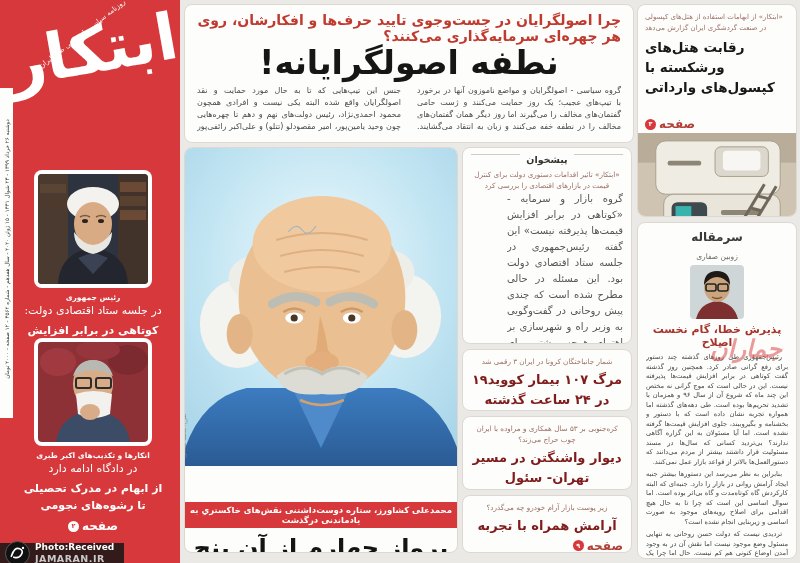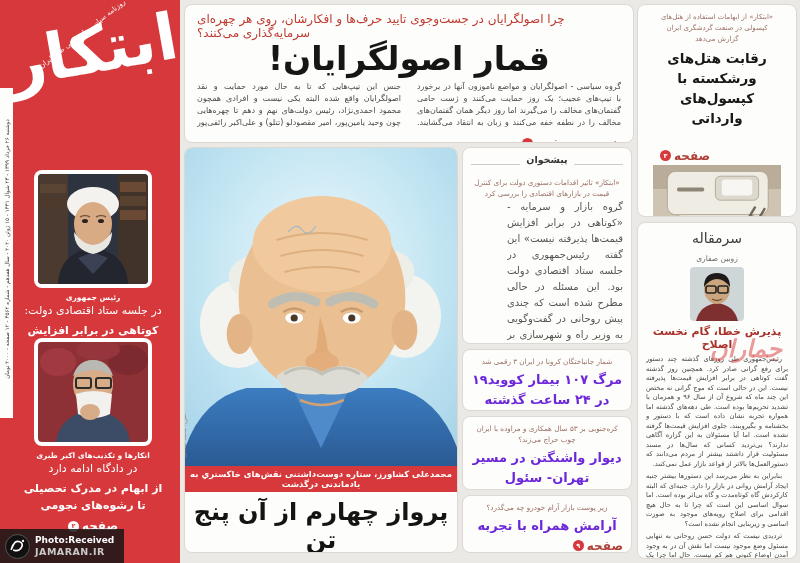--- a/index.html
+++ b/index.html
@@ -29,71 +29,71 @@
   .logo-tag{ position:absolute; top:30px; left:16px; color:#fff; font-size:7px; transform:rotate(-38deg);
              direction:rtl; white-space:nowrap; opacity:.95; }
   .red-story{ position:absolute; left:18px; width:150px; direction:rtl; text-align:center; }
   .red-story .ph{ width:118px; margin:0 auto; border-radius:8px; overflow:hidden; background:#fff; padding:4px; }
   .red-story .ph svg{ display:block; width:100%; border-radius:4px; }
   .red-story .cap1{ color:#fff; font-size:7.5px; font-weight:bold; margin-top:5px; }
   .red-story .cap2{ color:#fff; font-size:11px; margin-top:2px; }
   .red-story h3{ color:#fff; font-size:11px; font-weight:bold; line-height:1.5; margin-top:6px; }
   .red-story .badge{ margin-top:5px; }
 
-  .photo-credit-bar{ position:absolute; left:0; bottom:0; width:124px; height:34px; background:rgba(22,22,22,.85);
+  .photo-credit-bar{ position:absolute; left:0; bottom:0; width:124px; height:20px; background:rgba(22,22,22,.85);
                      display:flex; align-items:center; gap:5px; padding:8px 5px; direction:ltr; z-index:5; }
   .jl{ width:25px; height:25px; border-radius:50%; background:#111; border:1.5px solid #555; flex:0 0 auto;
        display:flex; align-items:center; justify-content:center; }
   .photo-credit-bar .t1{ font-size:9px; font-weight:bold; color:#fff; line-height:1.25; }
   .photo-credit-bar .t2{ font-size:9.5px; font-weight:bold; color:#c9c9c9; letter-spacing:.5px; }
 
   
   .lead{ position:absolute; left:184px; top:4px; width:450px; height:139px; padding:7px 12px 5px; direction:rtl; }
-  .lead .kicker{ text-align:left; color:#c03a30; font-size:12px; font-weight:normal; }
+  .lead .kicker{ text-align:right; color:#c03a30; font-size:14px; font-weight:bold; }
   .lead h1{ text-align:center; color:#161614; font-size:33px; font-weight:bold; margin:2px 0 4px; line-height:1.05; }
   .lead .body{ font-size:8px; color:#4a4a48; text-align:justify; line-height:1.5;
                column-count:2; column-gap:16px; height:52px; overflow:hidden; }
   .lead .badge{ margin-top:3px; }
 
   
   .photo-card{ position:absolute; left:184px; top:147px; width:274px; height:406px; direction:rtl; }
   .photo-card .art{ position:relative; width:100%; height:318px; }
   .photo-card .art svg{ display:block; width:100%; height:100%; }
   .art-credit{ position:absolute; left:2px; bottom:8px; transform:rotate(-90deg); transform-origin:left bottom;
                font-size:5.5px; color:#8a8a86; white-space:nowrap; direction:rtl; }
   .photo-card .strip{ background:#d6383b; color:#fff; font-size:8.5px; font-weight:bold;
-                      text-align:center; padding:3px 4px; }
+                      text-align:center; padding:3px 4px;margin-top:36px; }
   .photo-card h2{ text-align:center; font-size:24px; color:#141412; font-weight:bold; margin-top:6px; }
 
   
   .mid-col{ position:absolute; left:462px; top:147px; width:170px; height:406px;
             display:flex; flex-direction:column; gap:5px; direction:rtl; }
   .mid-card{ padding:6px 8px; text-align:center; }
-  .mid-head{ display:flex; align-items:flex-end; gap:6px; margin-bottom:12px; }
+  .mid-head{ display:flex; align-items:flex-start; gap:6px; margin-bottom:4px; }
   .mid-head .rule{ flex:1; height:1px; background:#cfcbc4; }
   .mid-head .t{ font-size:9.5px; font-weight:bold; color:#33332f; }
   .mid-kicker{ font-size:7.2px; color:#9c7065; line-height:1.55; }
   .mid-h1{ font-size:16.5px; font-weight:bold; color:#1a1a18; line-height:1.4; margin:4px 0; }
-  .mid-h2{ font-size:13px; font-weight:bold; color:#6d28d9; line-height:1.5; margin:3px 0; }
+  .mid-h2{ font-size:13px; font-weight:bold; color:#7f1d1d; line-height:1.5; margin:3px 0; }
   .mid-body{ font-size:10px; color:#55554f; text-align:justify; line-height:1.6; overflow:hidden;margin-left:36px; }
   .mid-card .badge{ display:flex; justify-content:flex-start; margin-top:3px; }
   .grow{ flex:1 1 auto; }
 
   
   .right-col{ position:absolute; left:637px; top:4px; width:160px; height:555px;
               display:flex; flex-direction:column; gap:5px; direction:rtl; }
-  .rep{ padding:7px 22px 0; text-align:center; height:213px; flex:0 0 auto; display:flex; flex-direction:column; }
+  .rep{ padding:7px 7px 0; text-align:left; height:213px; flex:0 0 auto; display:flex; flex-direction:column; }
   .rep .mid-kicker{ font-size:7px; }
   .rep h2{ font-size:13.5px; font-weight:bold; color:#181816; line-height:1.5; margin:3px 0 20px; }
   .rep .badge{ display:flex; justify-content:flex-end; }
   .rep .ph{ margin:2px -7px 0; flex:1; }
   .rep .ph svg{ display:block; width:100%; height:100%; }
 
   .edi{ flex:1; padding:7px 8px; position:relative; text-align:center; }
-  .edi .sec{ font-size:14px; font-weight:normal; color:#3a3a36; }
+  .edi .sec{ font-size:12px; font-weight:bold; color:#3a3a36; }
   .edi .auth{ font-size:7.5px; color:#6a6a64; margin-top:8px; }
   .edi .ph{ width:54px; height:54px; margin:4px auto; border-radius:4px; overflow:hidden; }
   .edi h3{ font-size:11px; font-weight:bold; color:#a8322c; margin:2px 0 4px; position:relative; z-index:2; }
   .edi .body{ font-size:6.7px; color:#464642; text-align:justify; line-height:1.42; height:228px; overflow:hidden; }
   .edi .body p{ margin-bottom:3px; text-indent:6px; }
   .wm{ position:absolute; top:112px; right:14px; font-size:24px; font-weight:bold; font-style:italic;
        color:rgba(214,56,59,.5); z-index:1; pointer-events:none;text-align:right; }
 </style>
 </head>
 <body>
@@ -175,21 +175,21 @@
       </span>
       <span>
         <div class="t1">Photo:Received</div>
         <div class="t2">JAMARAN.IR</div>
       </span>
     </div>
   </div>
 
   <div class="lead card">
     <div class="kicker">چرا اصولگرایان در جست‌وجوی تایید حرف‌ها و افکارشان، روی هر چهره‌ای سرمایه‌گذاری می‌کنند؟</div>
-    <h1>قمار اصولگرایان!</h1>
+    <h1>نطفه اصولگرایانه!</h1>
     <div class="body">گروه سیاسی - اصولگرایان و مواضع ناموزون آنها در برخورد با تیپ‌های عجیب؛ یک روز حمایت می‌کنند و ژست حامی گفتمان‌های مخالف را می‌گیرند اما روز دیگر همان گفتمان‌های مخالف را در نطفه خفه می‌کنند و زبان به انتقاد می‌گشایند. جنس این تیپ‌هایی که تا به حال مورد حمایت و نقد اصولگرایان واقع شده البته یکی نیست و افرادی همچون محمود احمدی‌نژاد، رئیس دولت‌های نهم و دهم تا چهره‌هایی چون وحید یامین‌پور، امیر مقصودلو (تتلو) و علی‌اکبر رائفی‌پور را دربرمی‌گیرد. هر چند این اواخر جورج فلوید نیز به لیست مورد حمایت اصولگرایان اضافه شده بود و حتی پیشنهاد نامگذاری خیابانی به اسم او نیز از سوی برخی اصولگرایان داده شد.</div>
     <span class="badge">
       <span class="lbl">شرح در صفحه</span>
       <span class="num">۲</span>
     </span>
   </div>
 
   <div class="photo-card card">
     <div class="art">
       <svg viewBox="0 0 274 318" preserveAspectRatio="none">

